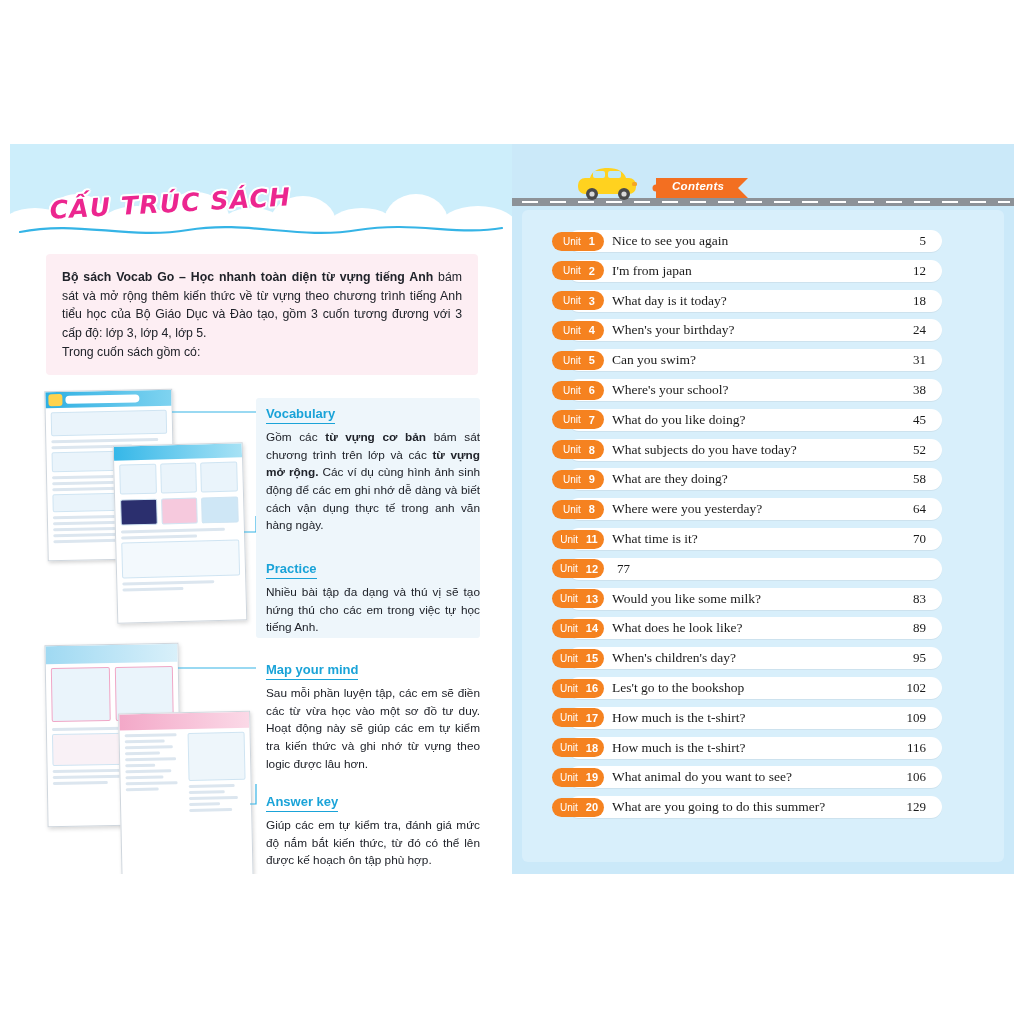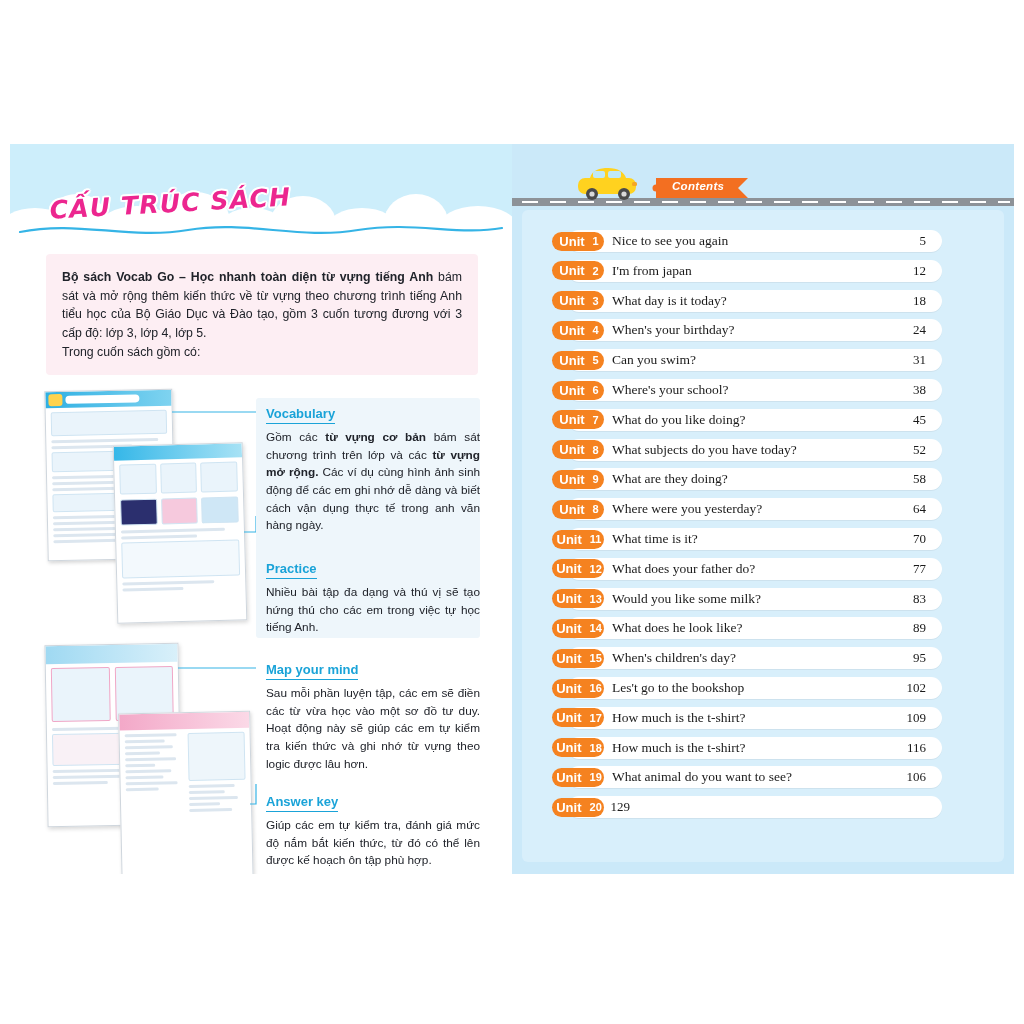--- a/index.html
+++ b/index.html
@@ -245,21 +245,21 @@
     color: #ffffff;
     font-size: 9px;
     font-weight: bold;
     display: flex;
     align-items: center;
     justify-content: center;
     flex: none;
     box-sizing: border-box;
     padding-left: 2px;
   }
-  .unit-tag .u-word { font-size: 13px; font-weight: bold; margin-right: 8px; }
+  .unit-tag .u-word { font-size: 10px; font-weight: normal; margin-right: 8px; }
   .unit-tag .u-num { font-size: 11px; font-weight: bold; }
   .toc-title {
     flex: 1;
     font-family: "Liberation Serif", serif;
     font-size: 13.5px;
     color: #1a1a1a;
     margin-left: 8px;
     white-space: nowrap;
     overflow: hidden;
   }
@@ -567,21 +567,20 @@
     </div>
     <div class="toc-title">What time is it?</div>
     <div class="toc-page">70</div>
   </div>
 
   <div class="toc-row" style="top: 413.8px;">
     <div class="unit-tag">
       <span class="u-word">Unit</span>
               <span class="u-num">12</span>
     </div>
-    <div class="toc-title">What does your father do?</div>
     <div class="toc-page">77</div>
   </div>
 
   <div class="toc-row" style="top: 443.6px;">
     <div class="unit-tag">
       <span class="u-word">Unit</span>
               <span class="u-num">13</span>
     </div>
     <div class="toc-title">Would you like some milk?</div>
     <div class="toc-page">83</div>
@@ -639,19 +638,20 @@
     </div>
     <div class="toc-title">What animal do you want to see?</div>
     <div class="toc-page">106</div>
   </div>
 
   <div class="toc-row" style="top: 652.2px;">
     <div class="unit-tag">
       <span class="u-word">Unit</span>
               <span class="u-num">20</span>
     </div>
+    <div class="toc-title">What are you going to do this summer?</div>
     <div class="toc-page">129</div>
   </div>
 </div>
     </div>
 
   </div>
 </div>
 
 </body></html>

